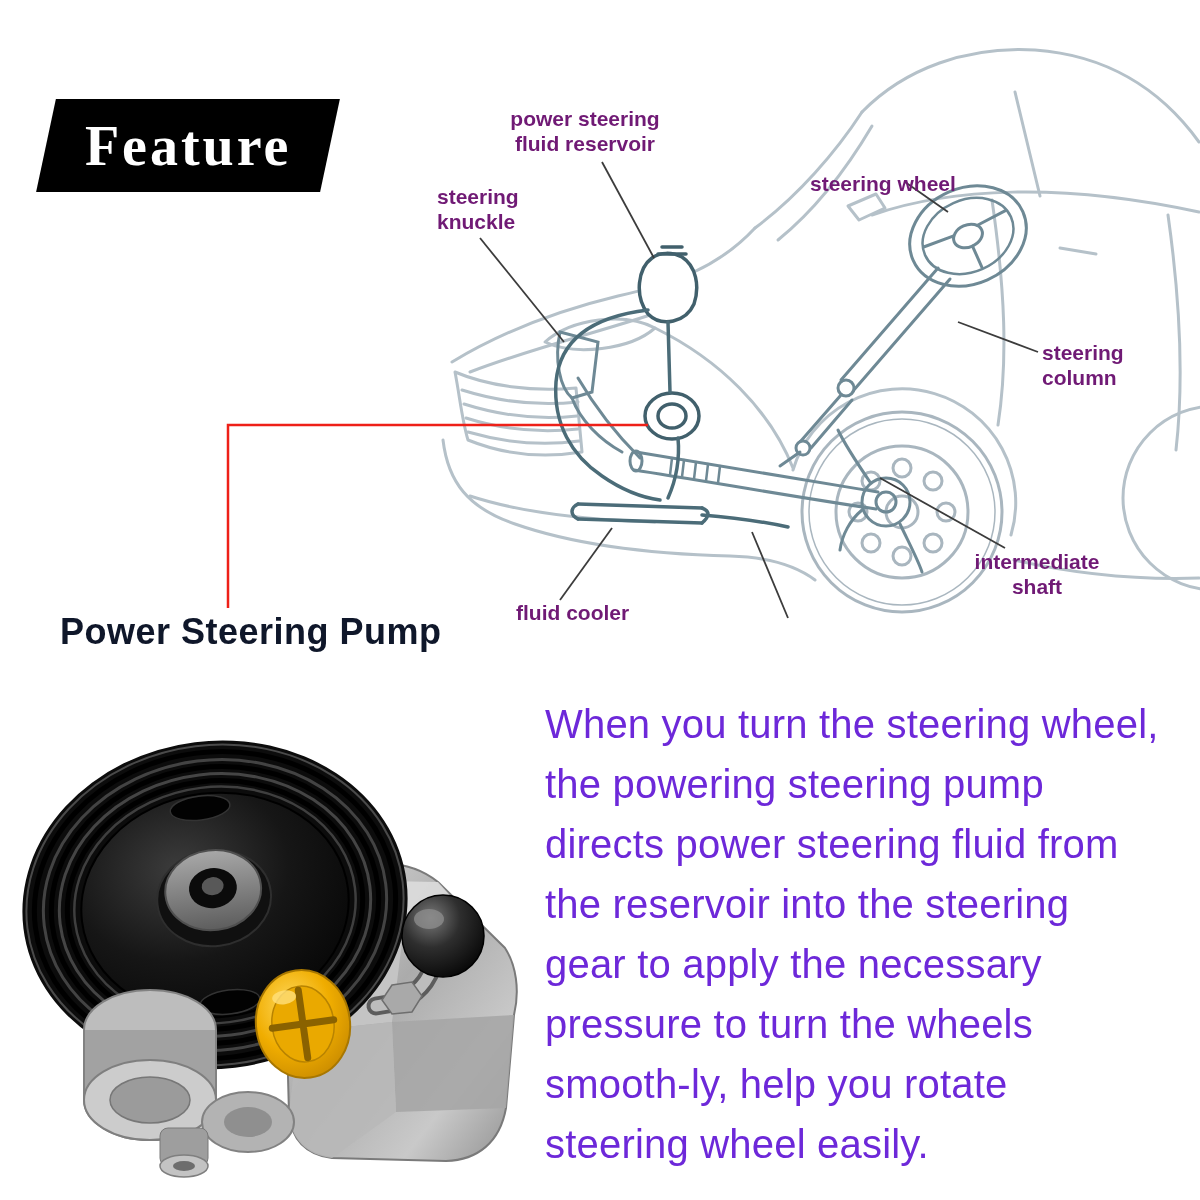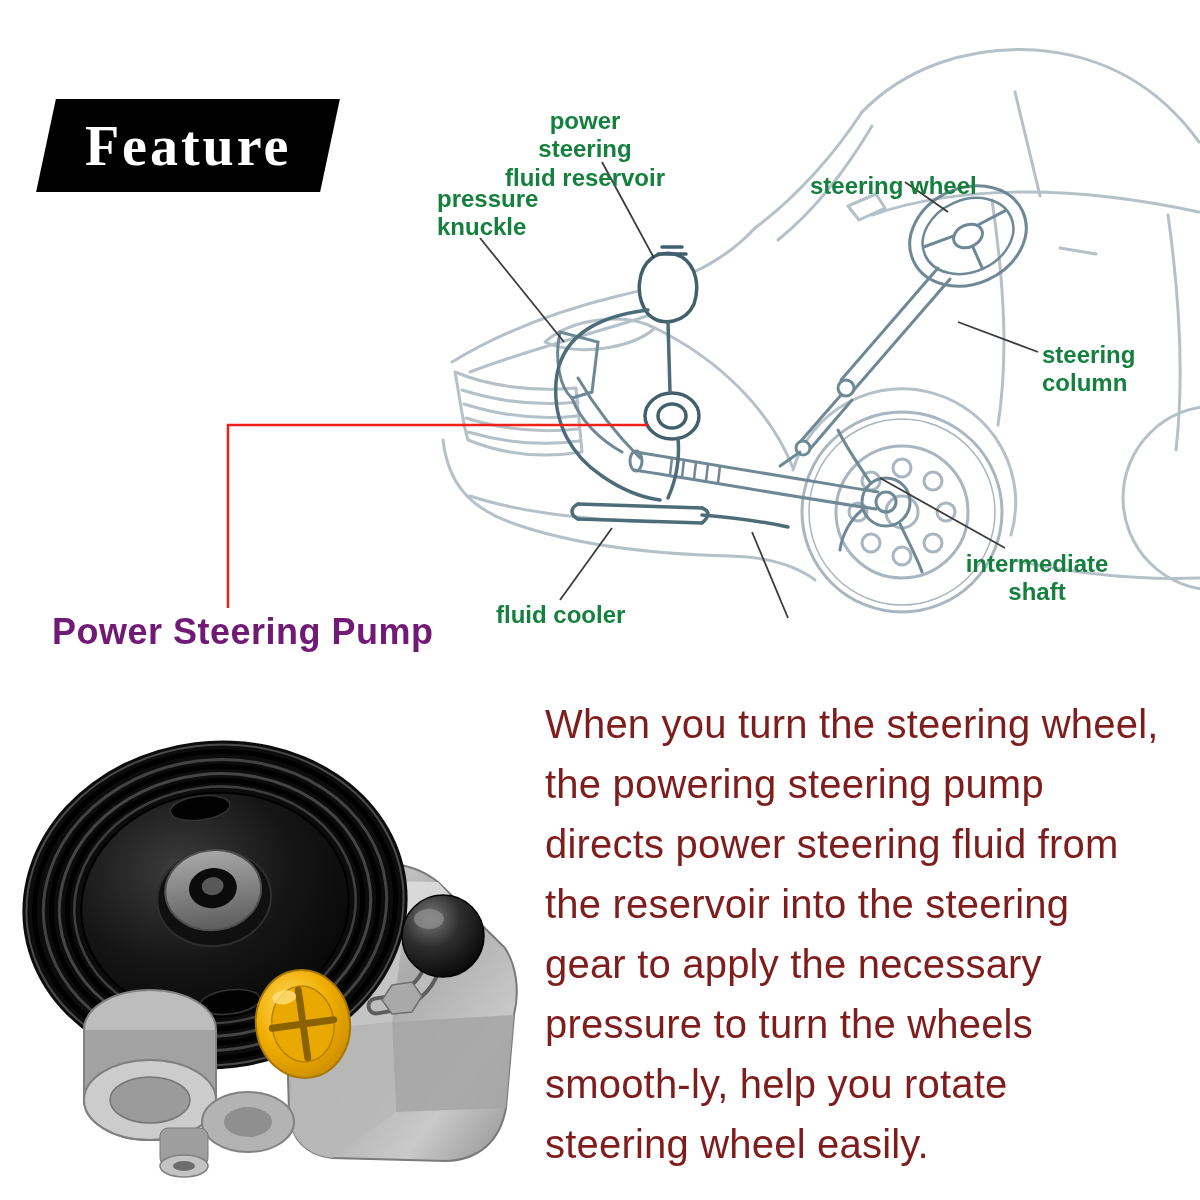--- a/index.html
+++ b/index.html
@@ -18,40 +18,40 @@
     background:#000; transform:skewX(-12deg);
     display:flex; align-items:center; justify-content:center;
   }
   .banner-text {
     transform:skewX(12deg);
     color:#fff; font-family:"Liberation Serif", serif;
     font-weight:700; font-size:56px; letter-spacing:3px;
   }
 
   .pump-label {
-    position:absolute; left:52px; top:611px;
-    font-size:36px; font-weight:600; color:#701a75; letter-spacing:.5px;
+    position:absolute; left:60px; top:611px;
+    font-size:36px; font-weight:600; color:#0f172a; letter-spacing:.5px;
   }
 
   .dlabel {
-    position:absolute; font-size:24px; font-weight:700; color:#15803d;
+    position:absolute; font-size:21px; font-weight:700; color:#701a75;
     line-height:1.18; white-space:pre-line;
   }
   .center { text-align:center; }
   .lbl-reservoir { left:500px; top:107px; width:170px; }
   .lbl-wheel     { left:810px; top:172px; }
   .lbl-knuckle   { left:437px; top:185px; }
   .lbl-column    { left:1042px; top:341px; }
   .lbl-inter     { left:962px; top:550px; width:150px; }
-  .lbl-cooler    { left:496px; top:601px; }
+  .lbl-cooler    { left:516px; top:601px; }
   .lbl-rack      { left:733px; top:621px; width:158px; }
 
   .description {
     position:absolute; left:545px; top:694px; width:615px;
-    font-size:40px; line-height:60px; color:#7f1d1d; letter-spacing:.2px;
+    font-size:40px; line-height:60px; color:#6d28d9; letter-spacing:.2px;
   }
 </style>
 </head>
 <body>
 
 <div class="page">
 
   <svg class="art" viewBox="0 0 1200 1200" xmlns="http://www.w3.org/2000/svg">
     <defs>
       <radialGradient id="gFace" cx="38%" cy="32%" r="75%">
@@ -236,21 +236,21 @@
 
   <div class="banner">
     <span class="banner-text">Feature</span>
   </div>
 
   <div class="pump-label">Power Steering Pump</div>
 
   <div class="dlabel center lbl-reservoir">power steering
 fluid reservoir</div>
   <div class="dlabel lbl-wheel">steering wheel</div>
-  <div class="dlabel lbl-knuckle">pressure
+  <div class="dlabel lbl-knuckle">steering
 knuckle</div>
   <div class="dlabel center lbl-inter">intermediate
 shaft</div>
   <div class="dlabel lbl-column">steering column</div>
   <div class="dlabel lbl-cooler">fluid cooler</div>
 
   <div class="description">When you turn the steering wheel, the powering steering pump directs power steering fluid from the reservoir into the steering gear to apply the necessary pressure to turn the wheels smooth-ly, help you rotate steering wheel easily.</div>
 
 </div>
 

